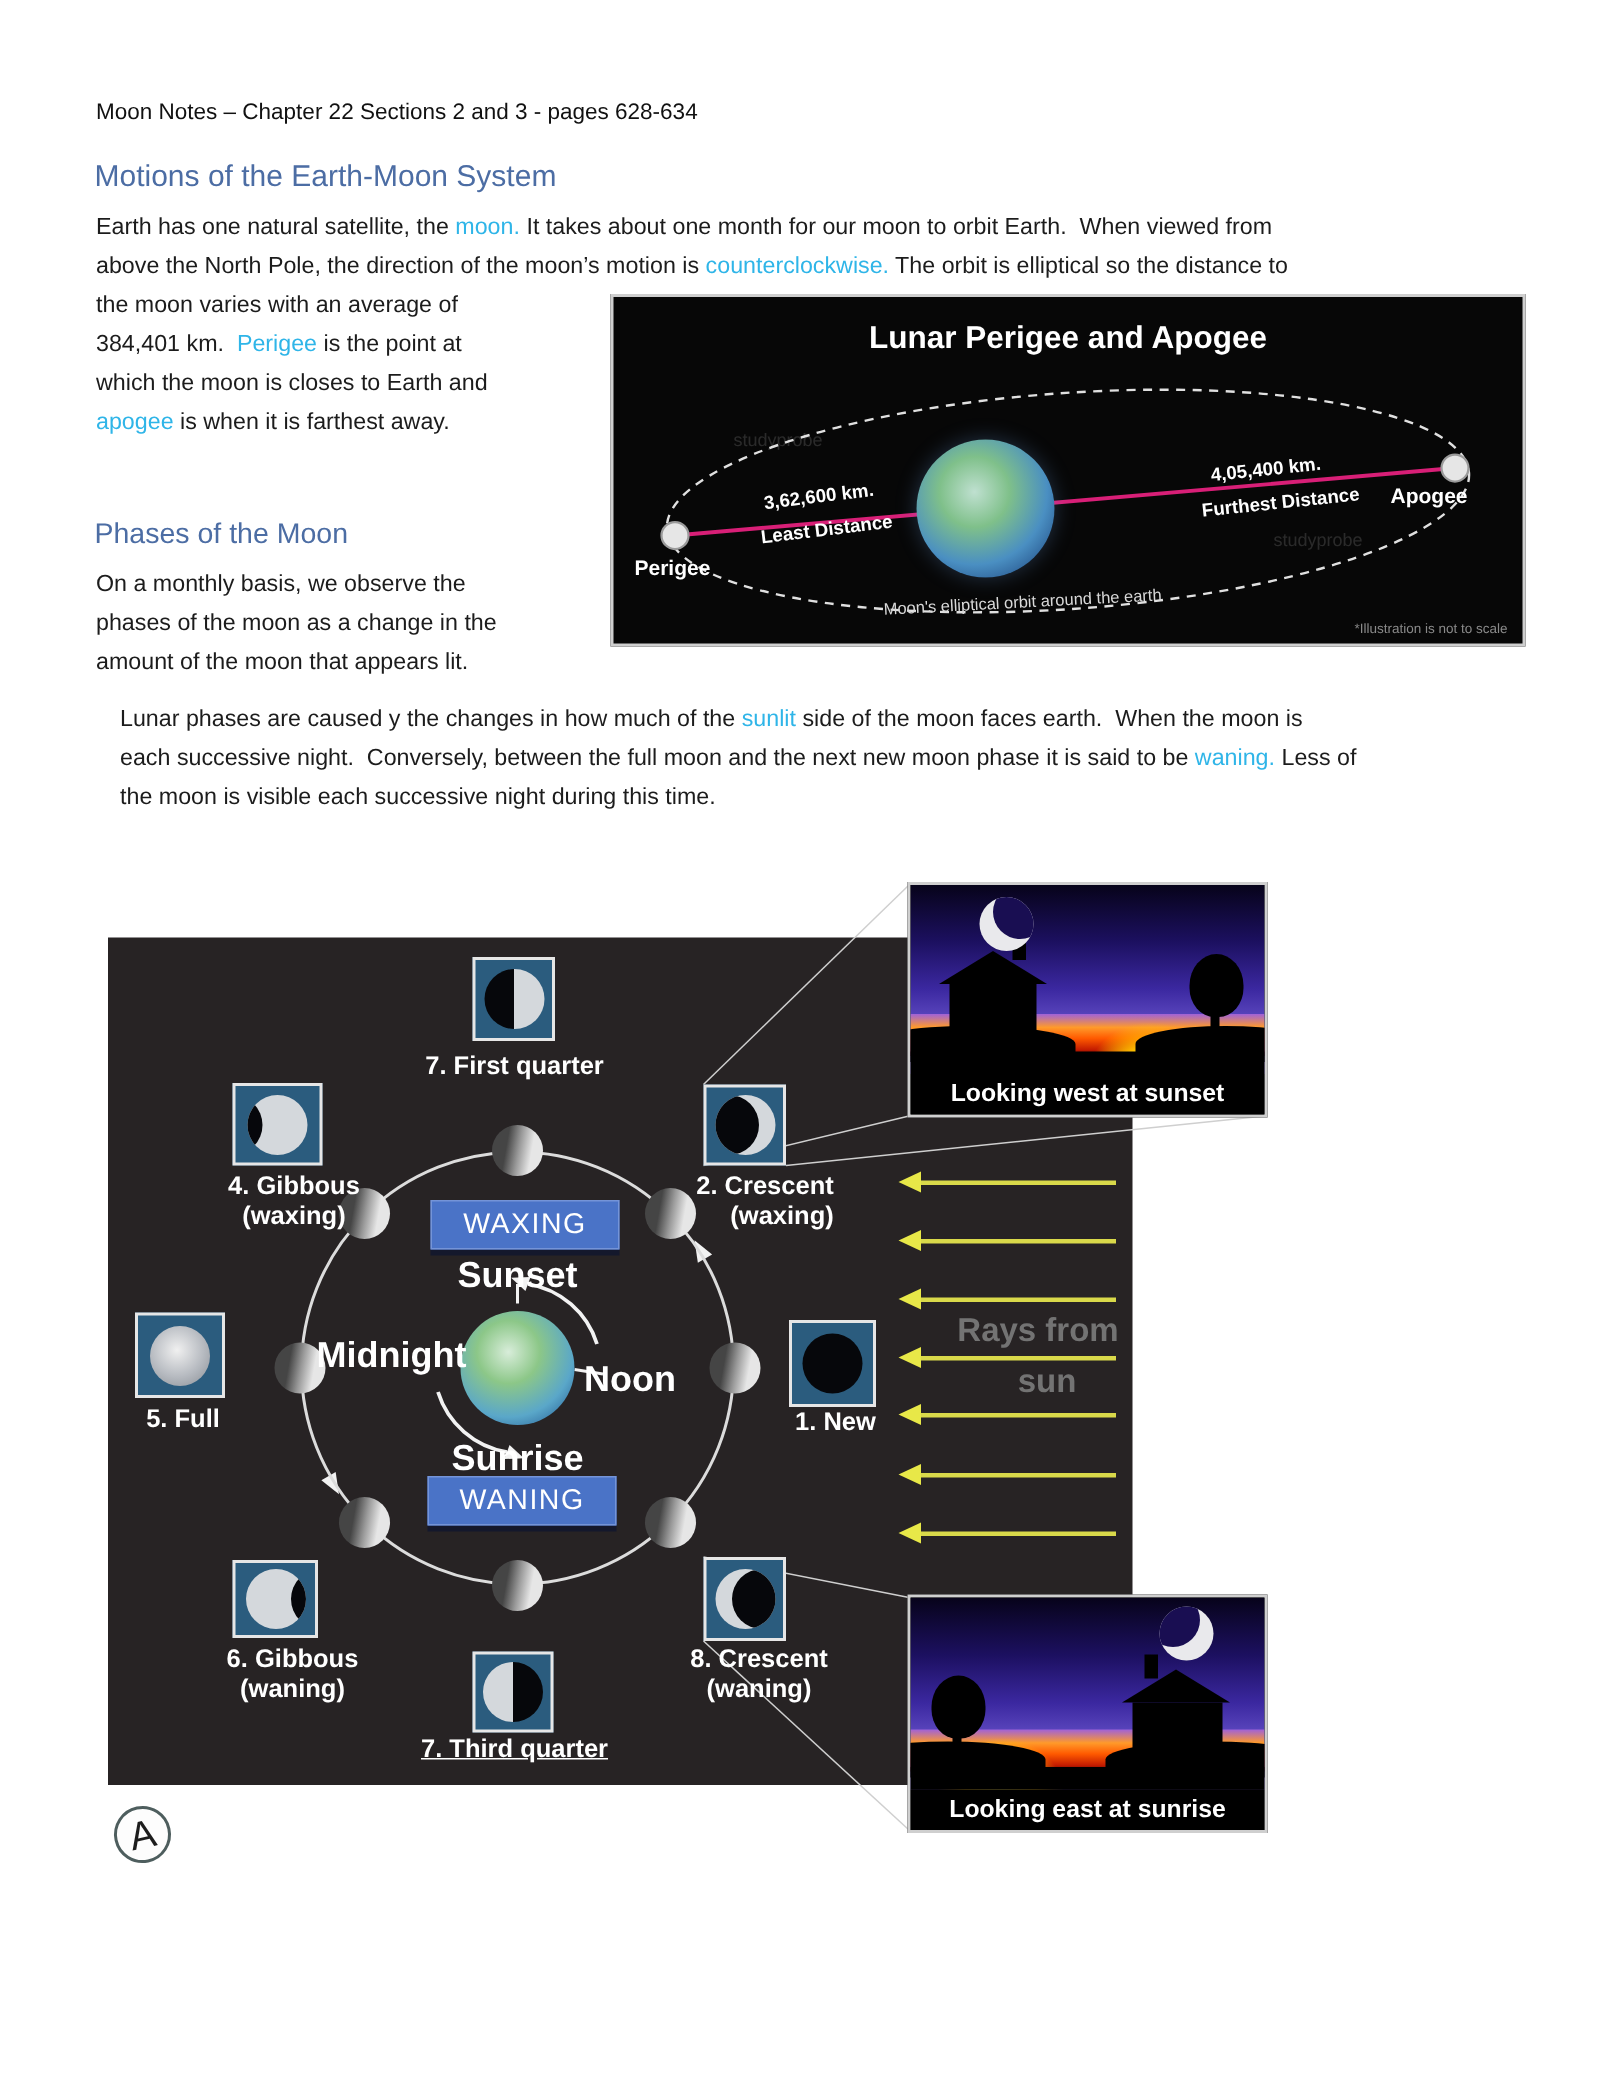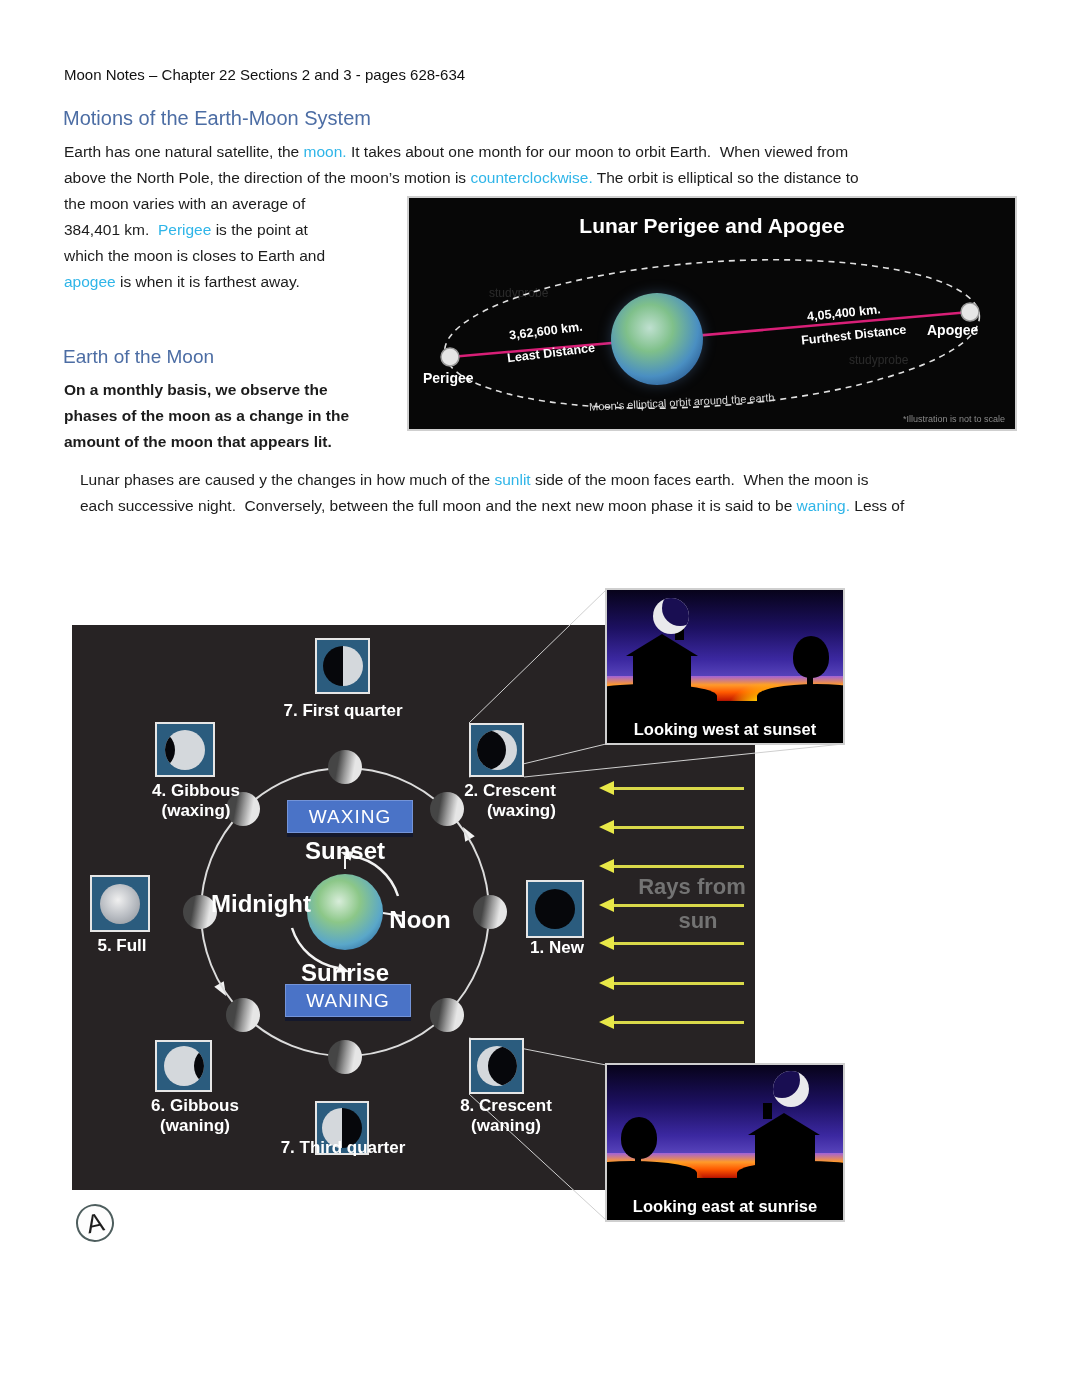--- a/index.html
+++ b/index.html
@@ -104,22 +104,22 @@
     <div class="tline"><span>above the North Pole, the direction of the moon’s motion is </span><span class="hl">counterclockwise.</span><span> The orbit is elliptical so the distance to</span></div>
   </div>
 
   <div class="abs" style="left:64px;top:191px;width:340px;">
     <div class="tline">the moon varies with an average of</div>
     <div class="tline"><span>384,401 km.  </span><span class="hl">Perigee</span><span> is the point at</span></div>
     <div class="tline">which the moon is closes to Earth and</div>
     <div class="tline"><span class="hl">apogee</span><span> is when it is farthest away.</span></div>
   </div>
 
-  <div class="abs h2" style="left:63px;top:346px;">Earth of the Moon</div>
-  <div class="abs" style="left:64px;top:377px;width:340px;font-weight:bold;">
+  <div class="abs h2" style="left:63px;top:346px;">Phases of the Moon</div>
+  <div class="abs" style="left:64px;top:377px;width:340px;">
     <div class="tline">On a monthly basis, we observe the</div>
     <div class="tline">phases of the moon as a change in the</div>
     <div class="tline">amount of the moon that appears lit.</div>
   </div>
 
   <div class="figorbit">
     <svg class="abs" style="left:0;top:0;" width="606" height="231" viewBox="0 0 606 231">
       <g transform="rotate(-4 303 136)">
         <ellipse cx="303" cy="136" rx="268" ry="72" fill="none" stroke="#e0e0e0" stroke-width="1.6" stroke-dasharray="6 5"></ellipse>
       </g>
@@ -137,20 +137,21 @@
     <div class="forbit-label" style="left:392px;top:130px;transform:rotate(-6deg);">Furthest Distance</div>
     <div class="forbit-label" style="left:14px;top:172px;font-size:14px;">Perigee</div>
     <div class="forbit-label" style="left:518px;top:124px;font-size:14px;">Apogee</div>
     <div class="fcaption" style="left:180px;top:198px;transform:rotate(-3deg);">Moon's elliptical orbit around the earth</div>
     <div class="fnote" style="right:10px;top:216px;">*Illustration is not to scale</div>
   </div>
 
   <div class="abs" style="left:80px;top:467px;">
     <div class="tline"><span>Lunar phases are caused y the changes in how much of the </span><span class="hl">sunlit</span><span> side of the moon faces earth.  When the moon is</span></div>
     <div class="tline"><span>each successive night.  Conversely, between the full moon and the next new moon phase it is said to be </span><span class="hl">waning.</span><span> Less of</span></div>
+    <div class="tline">the moon is visible each successive night during this time.</div>
   </div>
 
   <div class="phasewrap">
     <div class="darkrect"></div>
 
     <svg class="overlay" viewBox="0 0 1080 660">
 
       <line x1="469" y1="135" x2="606" y2="2" stroke="#cfcfcf" stroke-width="1"></line>
       <line x1="469" y1="189" x2="606" y2="156" stroke="#cfcfcf" stroke-width="1"></line>
       <line x1="524" y1="189" x2="843" y2="156" stroke="#cfcfcf" stroke-width="1"></line>
@@ -226,21 +227,21 @@
     <div class="plabel" style="left:122px;top:348px;">5. Full</div>
     <div class="plabel" style="left:557px;top:350px;">1. New</div>
     <div class="plabel" style="left:195px;top:508px;">
       <div>6. Gibbous</div>
       <div>(waning)</div>
       </div>
     <div class="plabel" style="left:506px;top:508px;">
       <div>8. Crescent</div>
       <div>(waning)</div>
       </div>
-    <div class="plabel" style="left:343px;top:550px;">7. Third quarter</div>
+    <div class="plabel" style="left:343px;top:568px;text-decoration:underline;">7. Third quarter</div>
 
     <div class="ray" style="top:199px;"></div>
     <div class="ray" style="top:238px;"></div>
     <div class="ray" style="top:277px;"></div>
     <div class="ray" style="top:316px;"></div>
     <div class="ray" style="top:354px;"></div>
     <div class="ray" style="top:394px;"></div>
     <div class="ray" style="top:433px;"></div>
     <div class="rayslabel" style="left:692px;top:286px;">Rays from</div>
     <div class="rayslabel" style="left:698px;top:320px;">sun</div>

